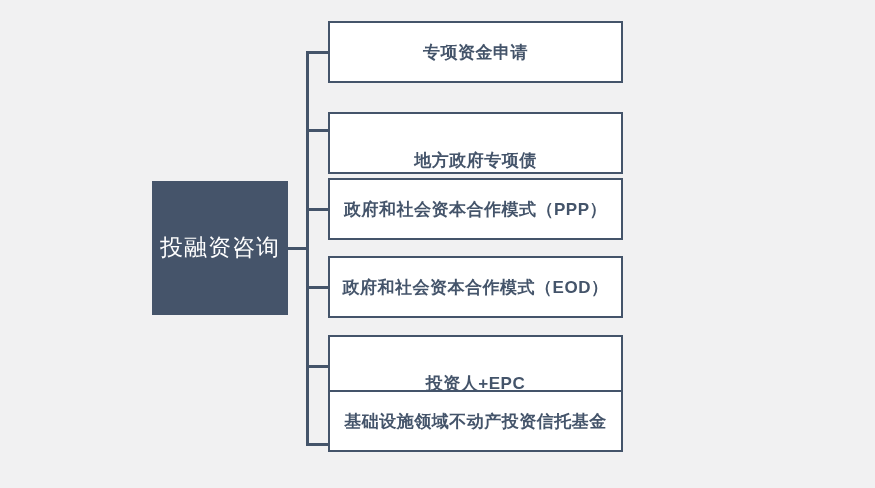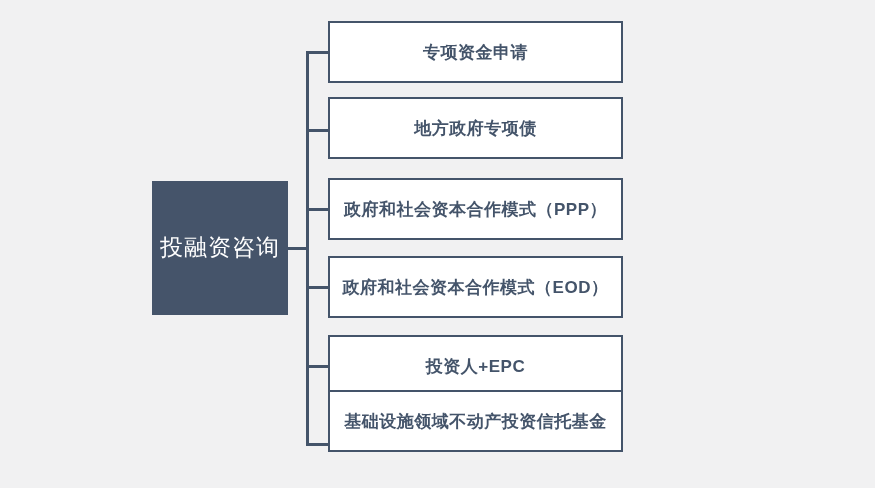--- a/index.html
+++ b/index.html
@@ -46,24 +46,24 @@
     color: #44546a;
     font-weight: bold;
     font-size: 17px;
     letter-spacing: 0.5px;
     display: flex;
     align-items: center;
     justify-content: center;
     text-align: center;
   }
   .branch-node.b0 { top: 21px; font-family: Liberation Serif, serif; }
-  .branch-node.b1 { top: 97px; }
+  .branch-node.b1 { top: 112px; align-items: flex-end; }
   .branch-node.b2 { top: 178px; }
   .branch-node.b3 { top: 256px; }
-  .branch-node.b4 { top: 335px; }
+  .branch-node.b4 { top: 335px; align-items: flex-end; }
   .branch-node.b5 { top: 390px; }
   
   .line {
     position: absolute;
     background: #44546a;
   }
   .trunk {
     left: 306px;
     top: 51px;
     width: 2.5px;

